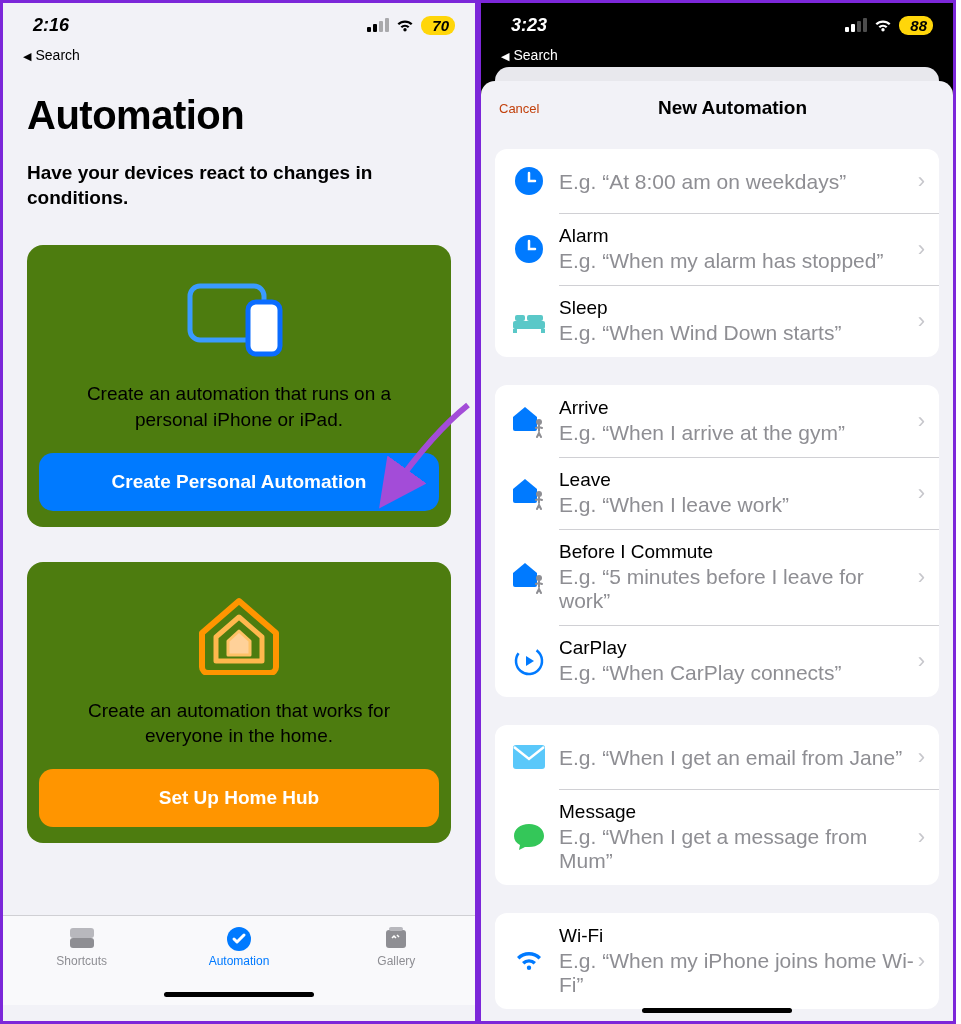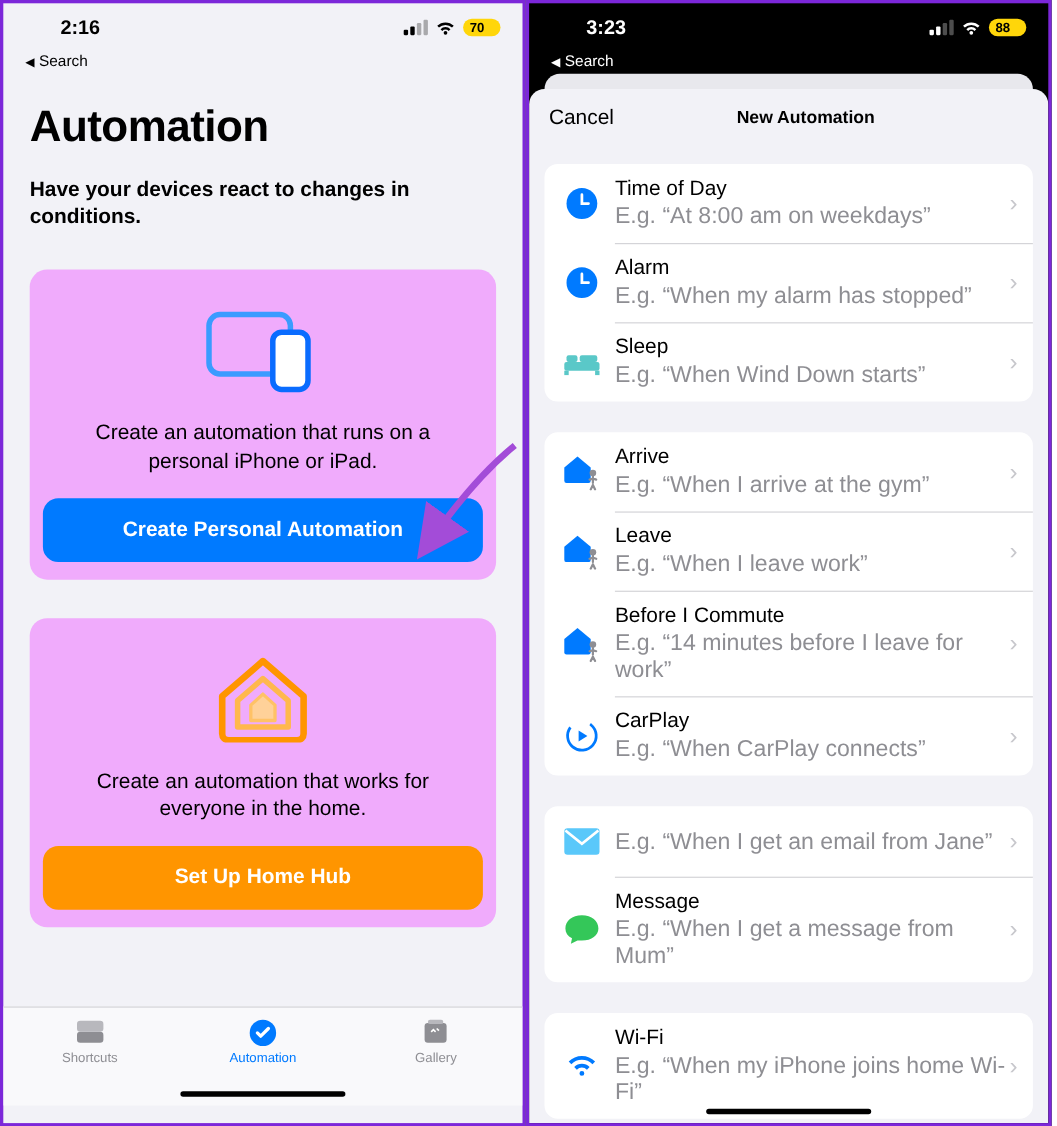--- a/index.html
+++ b/index.html
@@ -20,55 +20,56 @@
   }
   .phone-left { background: #f2f2f7; }
   .phone-right { background: #000; }
 
   
   .status-bar {
     height: 44px;
     display: flex;
     align-items: center;
     justify-content: space-between;
-    padding: 0 20px 0 52px;
+    padding: 0 20px 0 30px;
     font-weight: 600;
     font-size: 18px;
+    font-style: italic;
   }
   .phone-right .status-bar { color: #fff; }
   .status-right { display: flex; align-items: center; gap: 6px; }
   .signal-bars { display: inline-flex; align-items: flex-end; gap: 2px; }
   .signal-bars span { width: 4px; background: currentColor; border-radius: 1px; }
   .signal-bars span.dim { opacity: 0.3; }
   .b1{height:5px}.b2{height:8px}.b3{height:11px}.b4{height:14px}
   .wifi-icon svg { display:block; }
   .battery-pill {
     background: #ffd60a;
     color: #000;
     border-radius: 9px;
     padding: 1px 6px;
-    font-size: 12px;
+    font-size: 15px;
     font-weight: 700;
     min-width: 34px;
-    text-align: left;
+    text-align: right;
   }
   .back-search {
     font-size: 14px;
     font-weight: 400;
     padding-left: 20px;
   }
   .phone-right .back-search { color: #fff; }
   .back-search .tri { font-size: 11px; margin-right: 4px; }
 
   
   .left-content { padding: 30px 24px 0 24px; }
   .page-title { font-size: 40px; font-weight: 800; letter-spacing: -0.5px; }
   .page-sub { font-size: 19px; font-weight: 600; margin-top: 23px; line-height: 1.3; }
   .card {
-    background: #f0abfc;
+    background: #4d7c0f;
     border-radius: 16px;
     margin-top: 35px;
     padding: 28px 12px 16px 12px;
     text-align: center;
   }
   .card-illu { height: 90px; display:flex; align-items:center; justify-content:center; }
   .card-desc { font-size: 19px; margin: 18px 18px 20px 18px; line-height: 1.35; }
   .big-btn {
     color: #fff;
     font-size: 19px;
@@ -113,24 +114,24 @@
     position:absolute; top:78px; left:0; right:0; bottom:0;
     background:#f2f2f7; border-radius:14px 14px 0 0;
     overflow:hidden;
   }
   .sheet-nav {
     height: 54px; display:flex; align-items:center; justify-content:center;
     position:relative;
     border-bottom: 0px solid transparent;
   }
   .sheet-cancel {
-    position:absolute; left:18px; color:#000000; font-size:19px;
+    position:absolute; left:18px; color:#c2410c; font-size:13px;
     background:none; border:none; cursor:pointer;
   }
-  .sheet-title { font-size:16px; font-weight:700;margin-left:31px; }
+  .sheet-title { font-size:19px; font-weight:700;margin-left:31px; }
 
   .group {
     background:#fff; margin:14px 14px 28px 14px; border-radius:12px;
   }
   .row {
     display:flex; align-items:center; padding: 12px 14px 12px 14px;
     position:relative; cursor:pointer;
   }
   .row + .row::before {
     content:""; position:absolute; top:0; left:64px; right:0; height:0.5px;
@@ -274,21 +275,20 @@
     <div id="groups-container">
         <div class="group">
           <div class="row">
             <div class="row-icon">
               <svg width="32" height="32" viewBox="0 0 32 32">
                 <circle cx="16" cy="16" r="14" fill="#007aff"></circle>
                 <path d="M16 8 v8 h6" stroke="#fff" stroke-width="2.5" fill="none" stroke-linecap="round"></path>
               </svg>
             </div>
             <div class="row-text">
-              <div class="row-title">Time of Day</div>
               <div class="row-sub">E.g. “At 8:00 am on weekdays”</div>
             </div>
             <div class="chevron">›</div>
           </div>
           <div class="row">
             <div class="row-icon">
               <svg width="32" height="32" viewBox="0 0 32 32">
                 <circle cx="16" cy="16" r="14" fill="#007aff"></circle>
                 <path d="M16 8 v8 h6" stroke="#fff" stroke-width="2.5" fill="none" stroke-linecap="round"></path>
               </svg>
@@ -348,21 +348,21 @@
           <div class="row">
             <div class="row-icon">
               <svg width="36" height="34" viewBox="0 0 36 34">
                 <path d="M14 3 L26 13 V25 a2 2 0 01-2 2 H4 a2 2 0 01-2-2 V13 Z" fill="#007aff"></path>
                 <circle cx="28" cy="18" r="3" fill="#8e8e93"></circle>
                 <path d="M28 21 v6 m-3 -3 l3 -1 l3 1 m-3 5 l-2 4 m2 -4 l2 4" stroke="#8e8e93" stroke-width="2" stroke-linecap="round"></path>
               </svg>
             </div>
             <div class="row-text">
               <div class="row-title">Before I Commute</div>
-              <div class="row-sub">E.g. “14 minutes before I leave for work”</div>
+              <div class="row-sub">E.g. “5 minutes before I leave for work”</div>
             </div>
             <div class="chevron">›</div>
           </div>
           <div class="row">
             <div class="row-icon">
               <svg width="32" height="32" viewBox="0 0 32 32">
                 <circle cx="16" cy="16" r="13" fill="none" stroke="#007aff" stroke-width="2.5" stroke-dasharray="60 20" transform="rotate(-50 16 16)"></circle>
                 <path d="M13 11 l8 5 l-8 5 Z" fill="#007aff"></path>
               </svg>
             </div>

